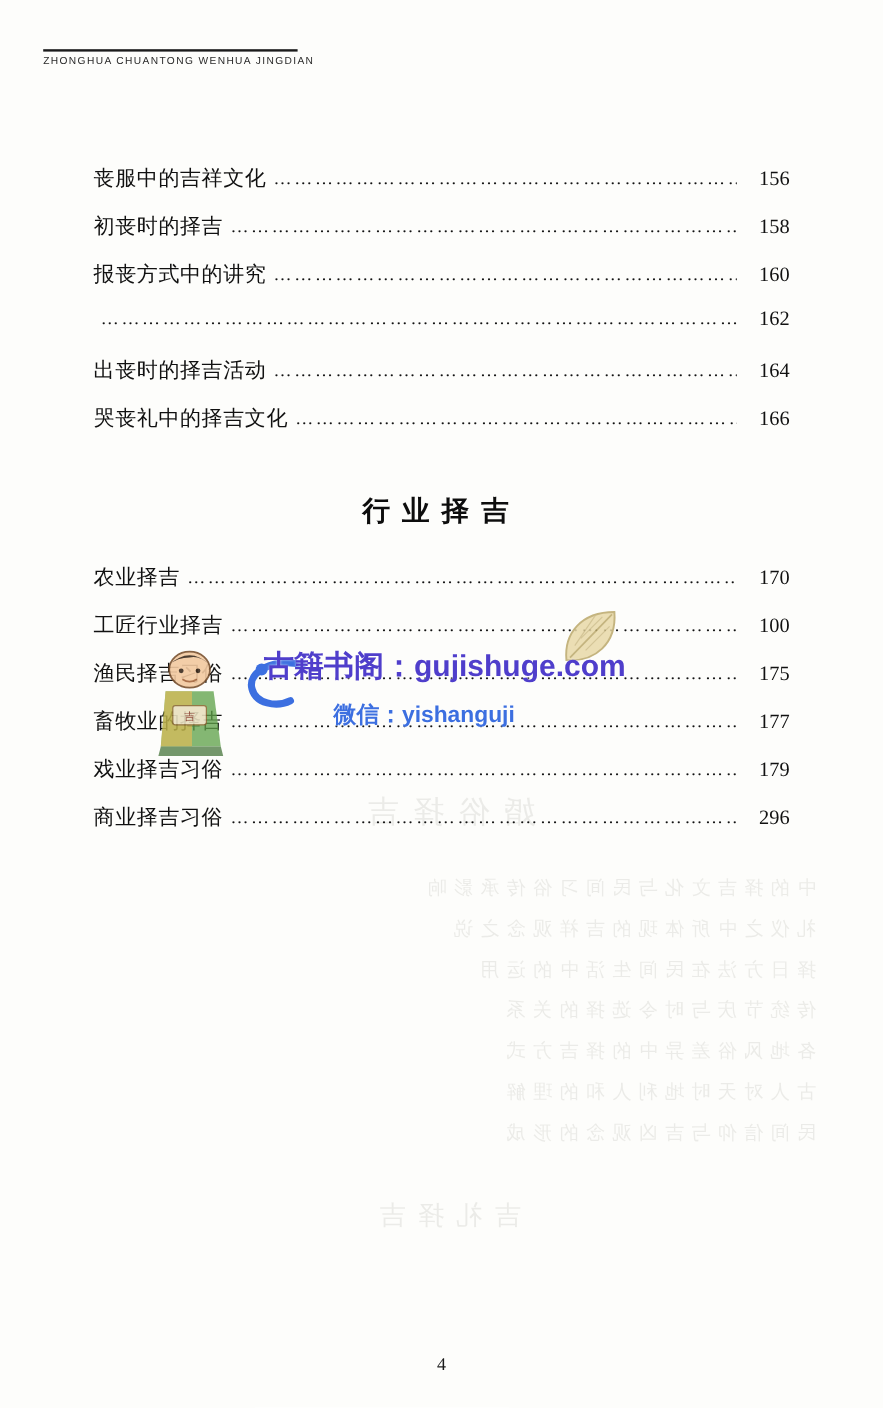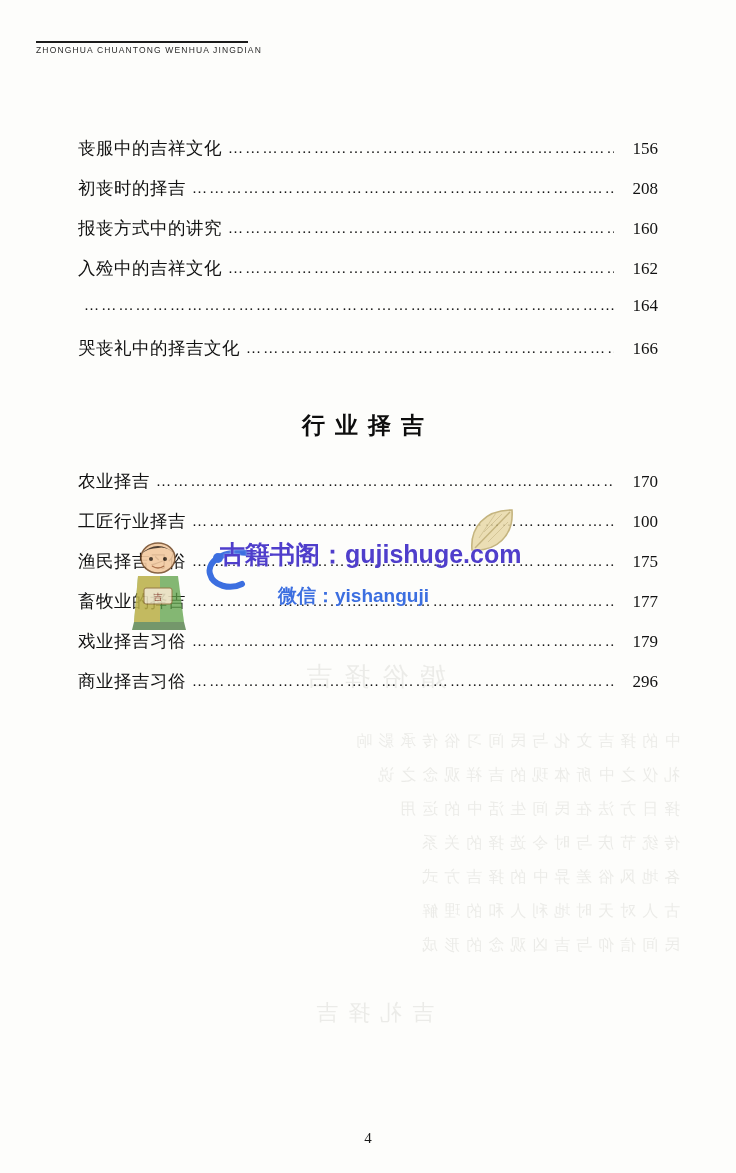--- a/index.html
+++ b/index.html
@@ -224,33 +224,33 @@
   <div class="toc">
 
     <div class="toc-entry">
       <span class="toc-title">丧服中的吉祥文化</span>
       <span class="toc-dots">…………………………………………………………………………………………</span>
       <span class="toc-page">156</span>
     </div>
     <div class="toc-entry">
       <span class="toc-title">初丧时的择吉</span>
       <span class="toc-dots">…………………………………………………………………………………………</span>
-      <span class="toc-page">208</span>
+      <span class="toc-page">158</span>
     </div>
     <div class="toc-entry">
       <span class="toc-title">报丧方式中的讲究</span>
       <span class="toc-dots">…………………………………………………………………………………………</span>
       <span class="toc-page">160</span>
     </div>
     <div class="toc-entry">
-      <span class="toc-title">入殓中的吉祥文化</span>
       <span class="toc-dots">…………………………………………………………………………………………</span>
       <span class="toc-page">162</span>
     </div>
     <div class="toc-entry">
+      <span class="toc-title">出丧时的择吉活动</span>
       <span class="toc-dots">…………………………………………………………………………………………</span>
       <span class="toc-page">164</span>
     </div>
     <div class="toc-entry">
       <span class="toc-title">哭丧礼中的择吉文化</span>
       <span class="toc-dots">…………………………………………………………………………………………</span>
       <span class="toc-page">166</span>
     </div>
 
     <div class="section-heading">行业择吉</div>

